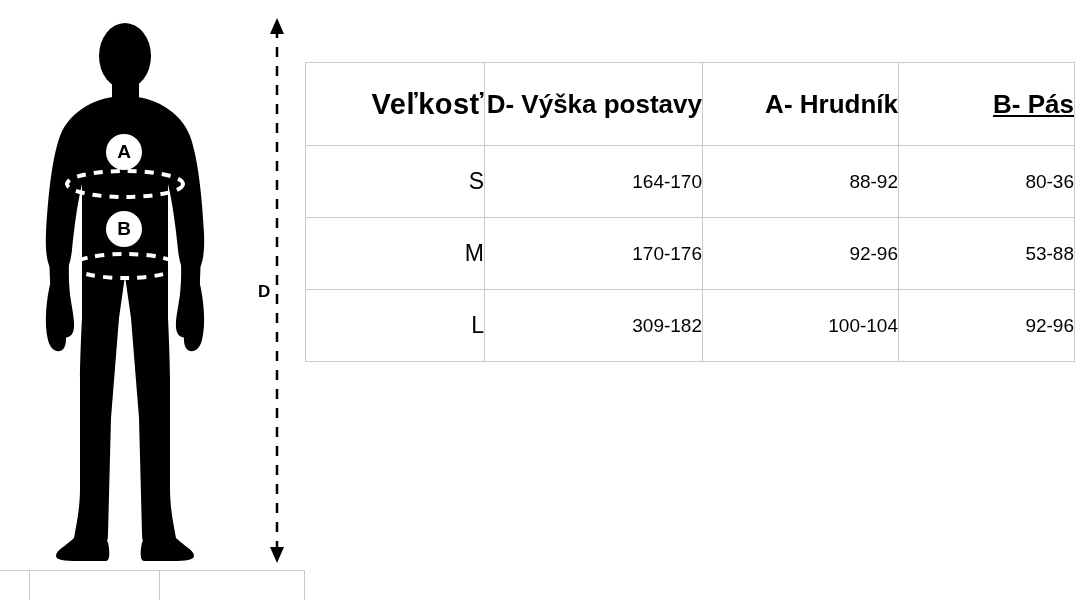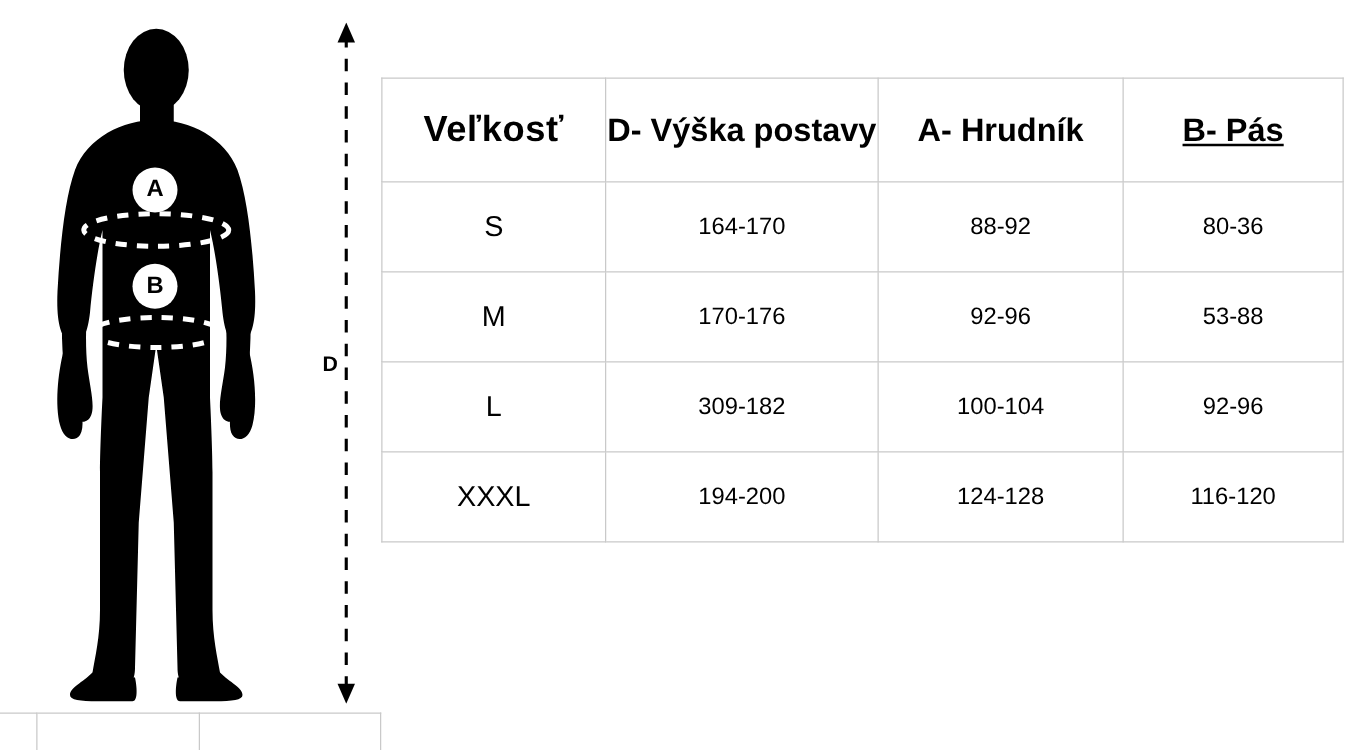--- a/index.html
+++ b/index.html
@@ -67,21 +67,21 @@
   #size-table {
     position: absolute;
     left: 305px;
     top: 62px;
     width: 765px;
     border-collapse: collapse;
     table-layout: fixed;
   }
   #size-table td, #size-table th {
     border: 1px solid #c9c9c9;
-    text-align: center;
+    text-align: right;
     vertical-align: middle;
     height: 71px;
     padding: 0;
     font-weight: normal;
   }
   #size-table thead th {
     font-weight: bold;
     height: 82px;
   }
   .col-size   { width: 178px; }
@@ -221,26 +221,20 @@
       <td class="cell-val">170-176</td>
       <td class="cell-val">92-96</td>
       <td class="cell-val">53-88</td>
     </tr>
     <tr>
       <td class="cell-size">L</td>
       <td class="cell-val">309-182</td>
       <td class="cell-val">100-104</td>
       <td class="cell-val">92-96</td>
     </tr>
-    <tr>
-      <td class="cell-size">XXXL</td>
-      <td class="cell-val">194-200</td>
-      <td class="cell-val">124-128</td>
-      <td class="cell-val">116-120</td>
-    </tr>
   </tbody>
 </table>
 
 <div id="bottom-strip">
   <div class="seg" id="seg1"></div>
   <div class="seg" id="seg2"></div>
   <div class="seg" id="seg3"></div>
 </div>
 
 </body></html>

